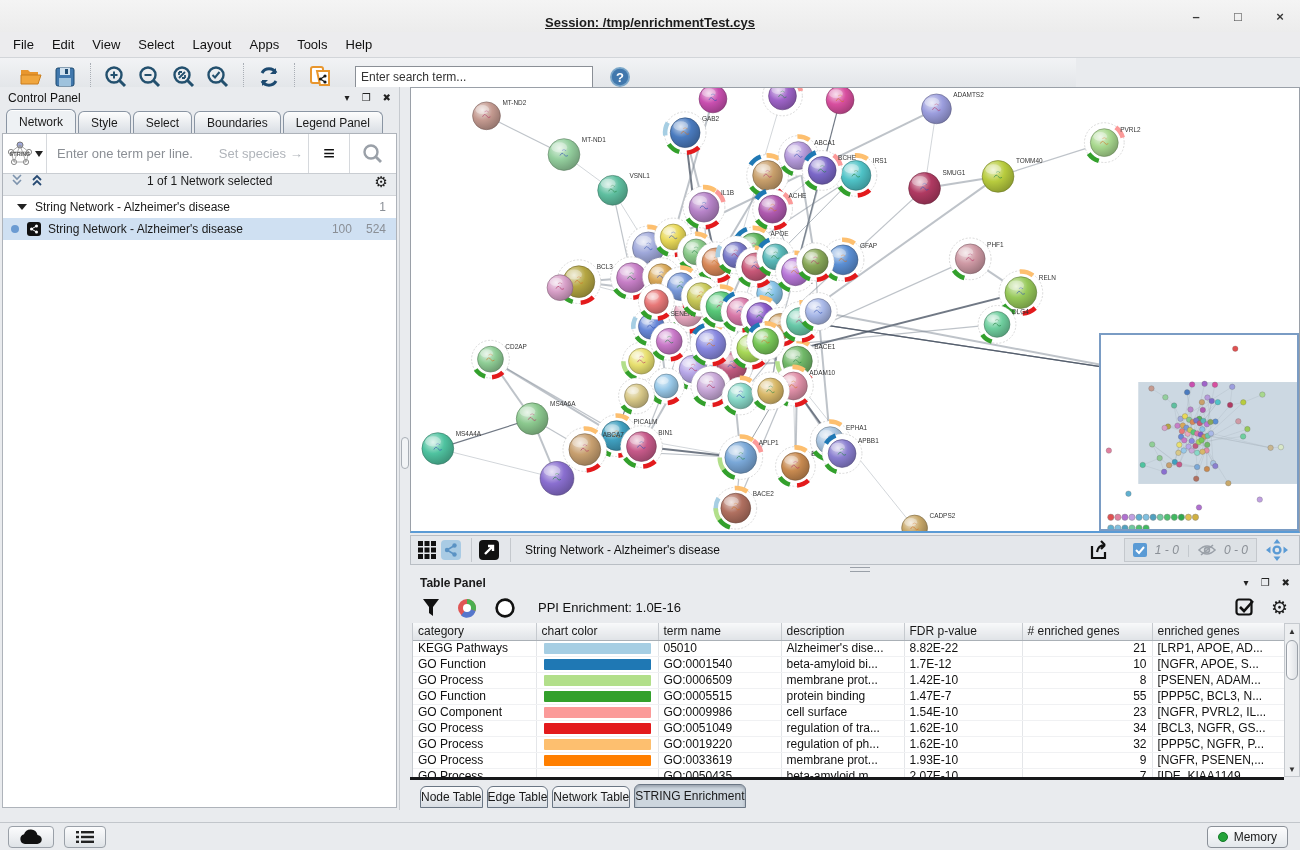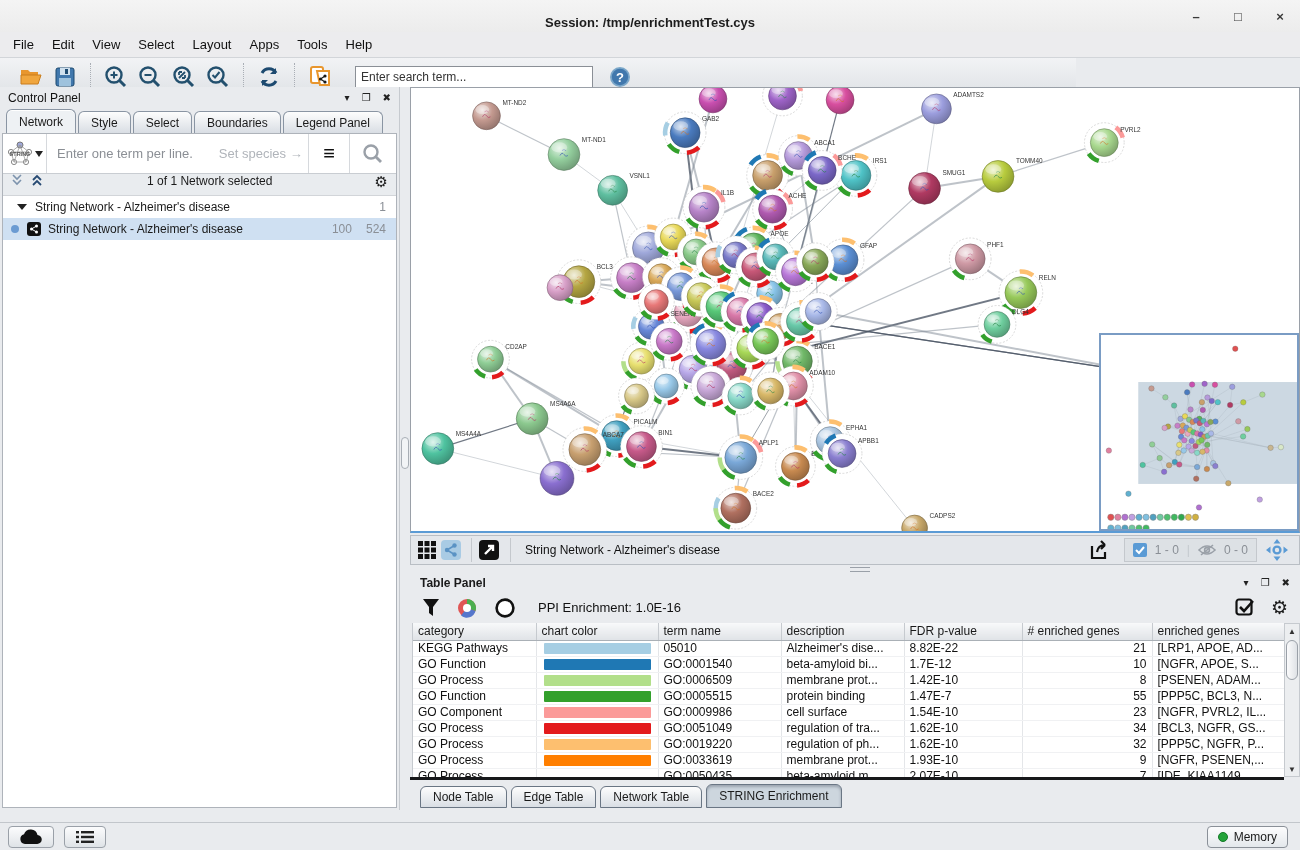--- a/index.html
+++ b/index.html
@@ -4,21 +4,21 @@
 <style>
   * { margin:0; padding:0; box-sizing:border-box; }
   html,body { width:1300px; height:850px; overflow:hidden;
     font-family:"Liberation Sans","DejaVu Sans",sans-serif; font-size:12px; color:#1a1a1a;
     background:#e9ebee; }
   .app { position:relative; width:1300px; height:850px; background:#e9ebee; }
 
   
   .titlebar { position:absolute; left:0; top:0; width:1300px; height:45px;
     background:linear-gradient(#f4f4f4,#e9e9e9); border-bottom:1px solid #cfcfcf;
-    display:flex; align-items:center; justify-content:center; }
+    display:flex; align-items:center; justify-content:center;text-decoration:underline; }
   .titlebar .title { font-weight:bold; font-size:13px; color:#1c1c1c; }
   .win-controls { position:absolute; right:6px; top:0; height:32px; display:flex; align-items:center; gap:26px; padding-right:6px; }
   .win-btn { width:16px; height:16px; display:flex; align-items:center; justify-content:center;
     color:#3a3a3a; font-size:13px; font-weight:bold; cursor:default; }
 
   
   .menubar { position:absolute; left:0; top:32px; width:1300px; height:26px;
     background:#ececee; border-bottom:1px solid #d2d5d9; display:flex; align-items:center; padding-left:4px; }
   .menu-item { padding:4px 9px; font-size:13px; color:#111; }
 
@@ -85,21 +85,21 @@
     border:1px solid #9aa0a8; border-bottom:2px solid #5b9bd5; overflow:hidden; }
   .navigator { position:absolute; right:0; bottom:0; width:200px; height:198px; background:#fff;
     border:2px solid #7a9cc4; }
   .network-toolbar { position:absolute; left:0; top:448px; width:890px; height:30px;
     background:#e4e7eb; border:1px solid #b9bec4; display:flex; align-items:center; padding:0 6px; }
   .nt-btn { display:flex; align-items:center; justify-content:center; margin-right:4px; }
   .nt-sep { width:1px; height:24px; border-left:1px solid #c4c8cd; margin:0 6px; }
   .nt-title { font-size:12px; color:#111; margin-left:8px; flex:1; }
   .nt-right { display:flex; align-items:center; gap:8px; }
   .nt-badges { display:flex; align-items:center; gap:8px; border:1px solid #c4c8cd; background:#dde1e5;
-    height:24px; padding:0 8px; color:#8a8f96; font-size:12px; }
+    height:24px; padding:0 8px; color:#8a8f96; font-size:12px;font-style:italic; }
   .panel-divider { position:absolute; left:0; top:478px; width:890px; height:9px; background:#e9ebee; }
   .panel-divider .handle { position:absolute; left:440px; top:2px; width:20px; height:5px;
     border-top:1px solid #9aa0a8; border-bottom:1px solid #9aa0a8; }
 
   
   .table-panel { position:absolute; left:0; top:487px; width:890px; height:236px; background:#e9ebee; }
   .tp-header { height:18px; display:flex; align-items:center; padding:0 10px;font-weight:bold; }
   .tp-toolbar { height:31px; display:flex; align-items:center; padding:0 12px; gap:16px; }
   .ppi-label { font-size:13px; color:#111; margin-left:6px; }
   .tp-toolbar-right { margin-left:auto; display:flex; align-items:center; gap:16px; }
@@ -114,21 +114,21 @@
   td.num { text-align:right; }
   .color-swatch { height:11px; margin:0 2px; border-radius:1px; }
   .table-scroll { position:absolute; right:0px; top:49px; width:16px; height:154px;
     background:#eceef0; border:1px solid #c6cacf; }
   .scroll-btn { width:14px; height:14px; display:flex; align-items:center; justify-content:center;
     font-size:8px; color:#333; }
   .scroll-thumb { position:absolute; left:1px; top:16px; width:12px; height:40px;
     background:linear-gradient(90deg,#fbfbfc,#dfe2e6); border:1px solid #9aa0a8; border-radius:6px; }
   .table-bottom-bar { position:absolute; left:0; top:203px; width:874px; height:3px; background:#17181a; }
   .tp-tabs { position:absolute; left:10px; top:210px; display:flex; gap:4px; align-items:flex-end; }
-  .tp-tab { height:22px; padding:0 12px; display:flex; align-items:center; font-size:12px;
+  .tp-tab { height:22px; padding:0 0; display:flex; align-items:center; font-size:12px;
     border:1px solid #6a7684; border-radius:6px 6px 0 0; background:linear-gradient(#fdfdfd,#d9dee4); }
   .tp-tab.active { background:#cdd6de; box-shadow:inset 0 2px 3px rgba(60,70,85,.35); height:24px; }
 
   
   .statusbar { position:absolute; left:0; top:822px; width:1300px; height:28px;
     background:#e9ebee; border-top:1px solid #c2c6cb; display:flex; align-items:center; padding:2px 8px; }
   .sb-btn { height:22px; border:1px solid #9aa0a8; border-radius:4px;
     background:linear-gradient(#fcfcfd,#dfe3e7); display:flex; align-items:center; justify-content:center;
     padding:0 10px; margin-right:10px; }
   .memory-btn { margin-left:auto; margin-right:4px; height:22px; border:1px solid #8a9098; border-radius:4px;

